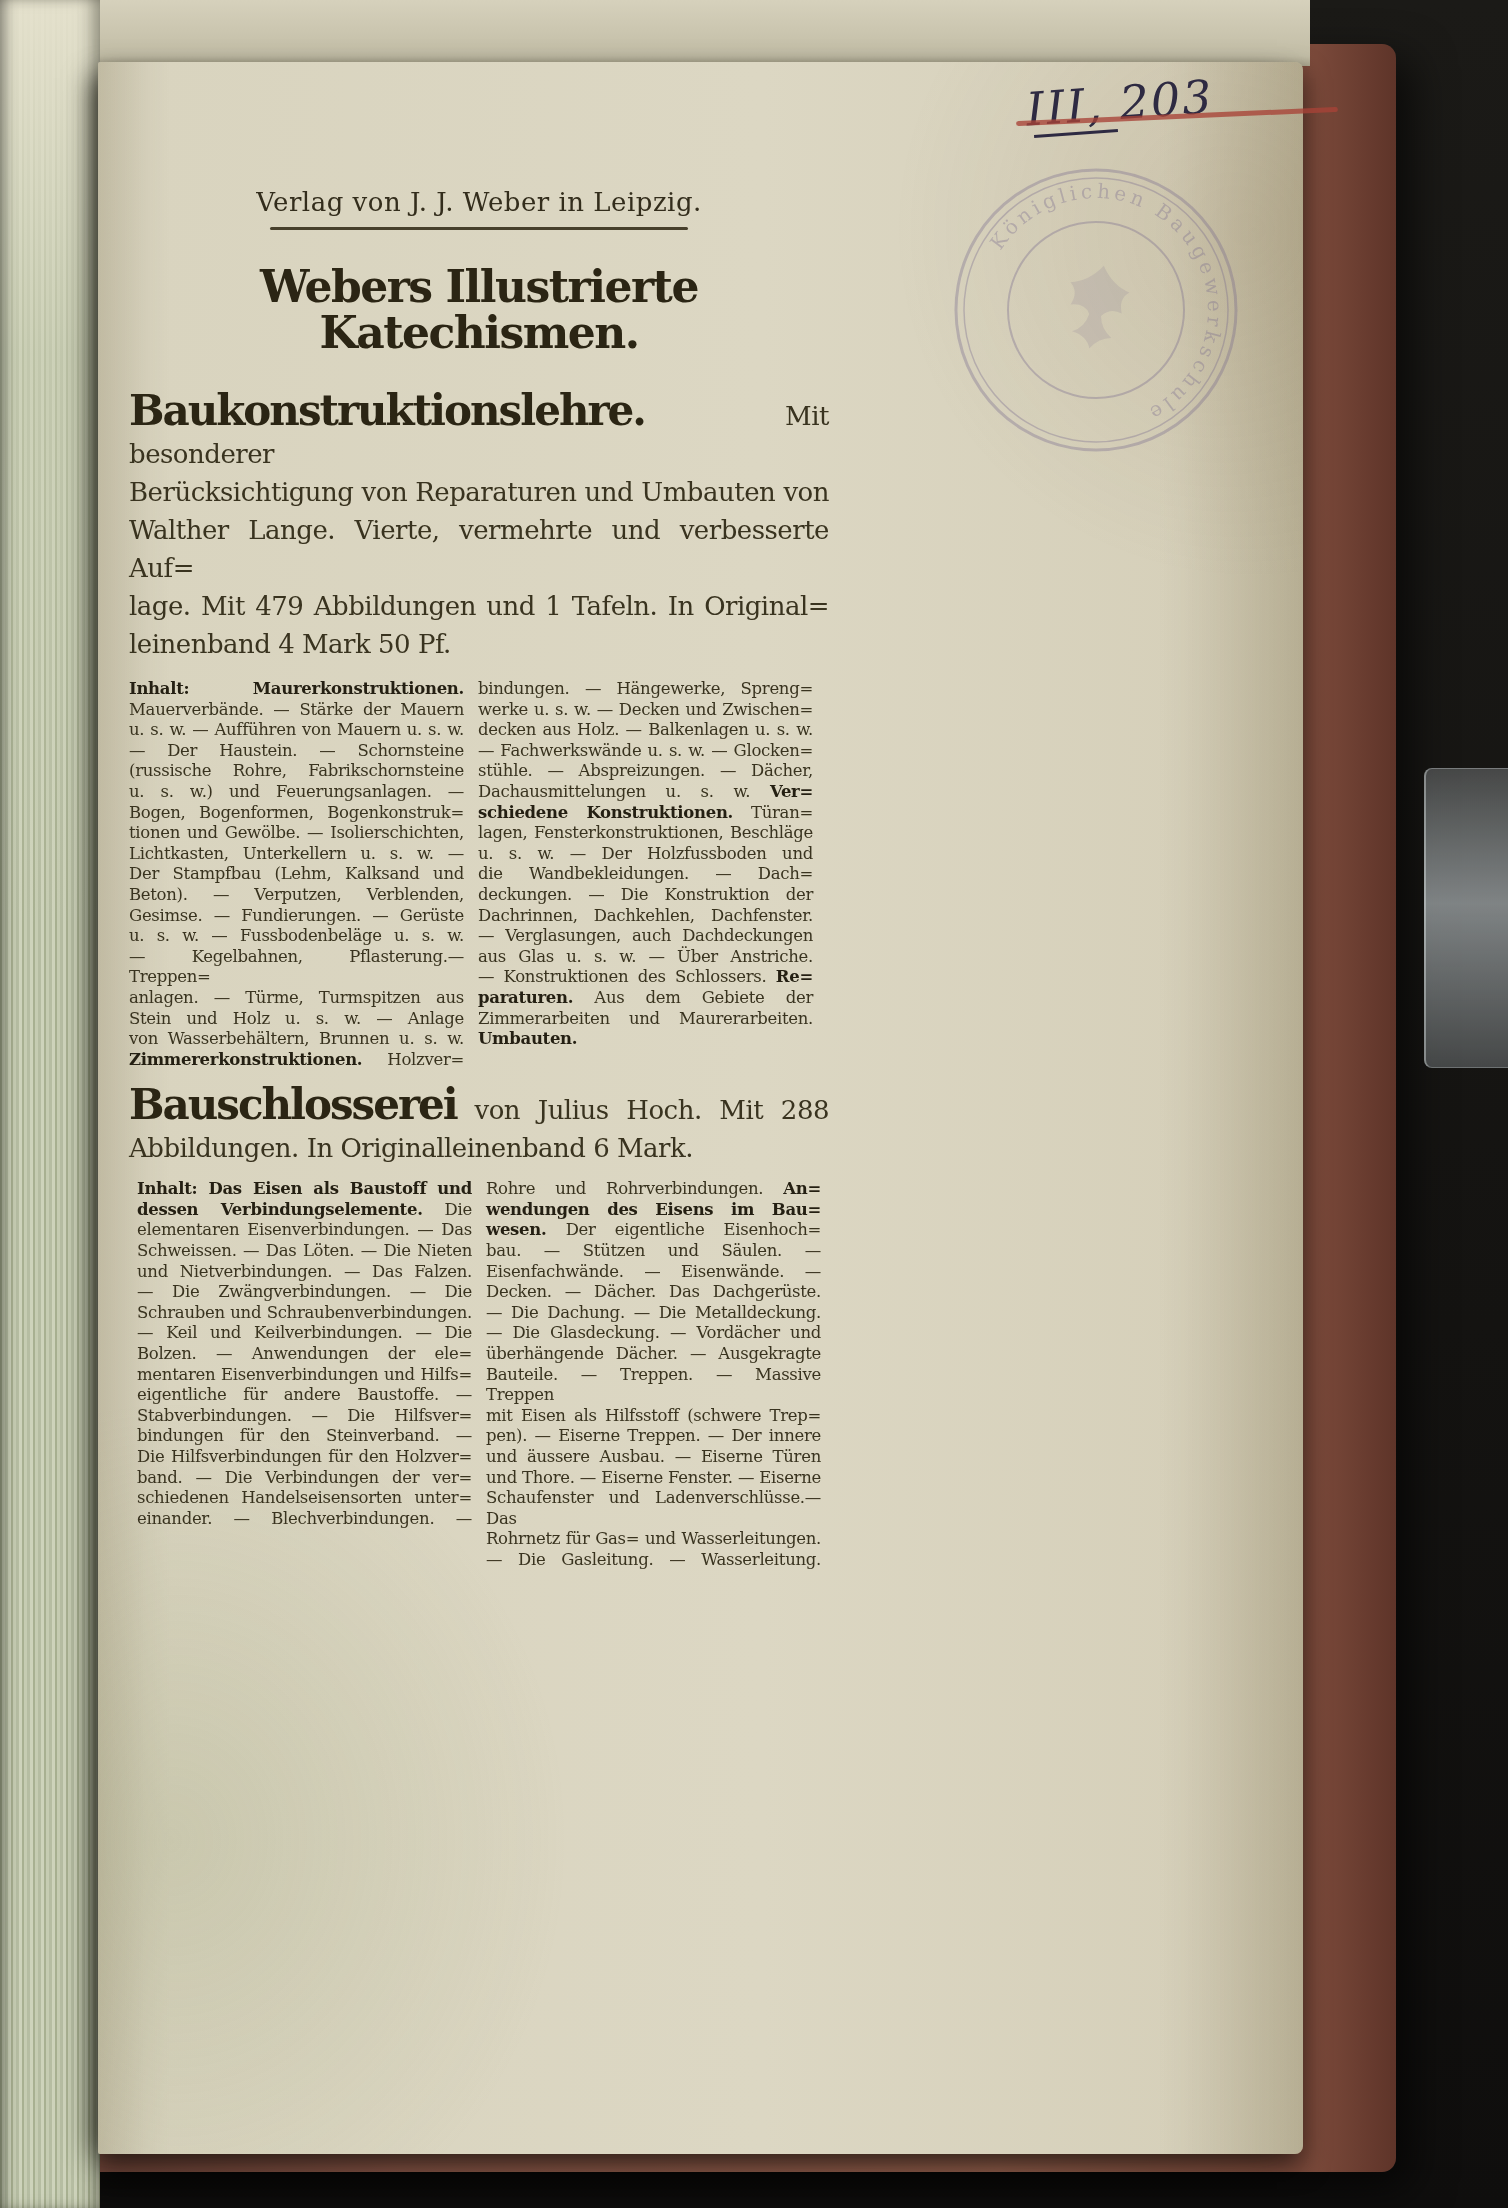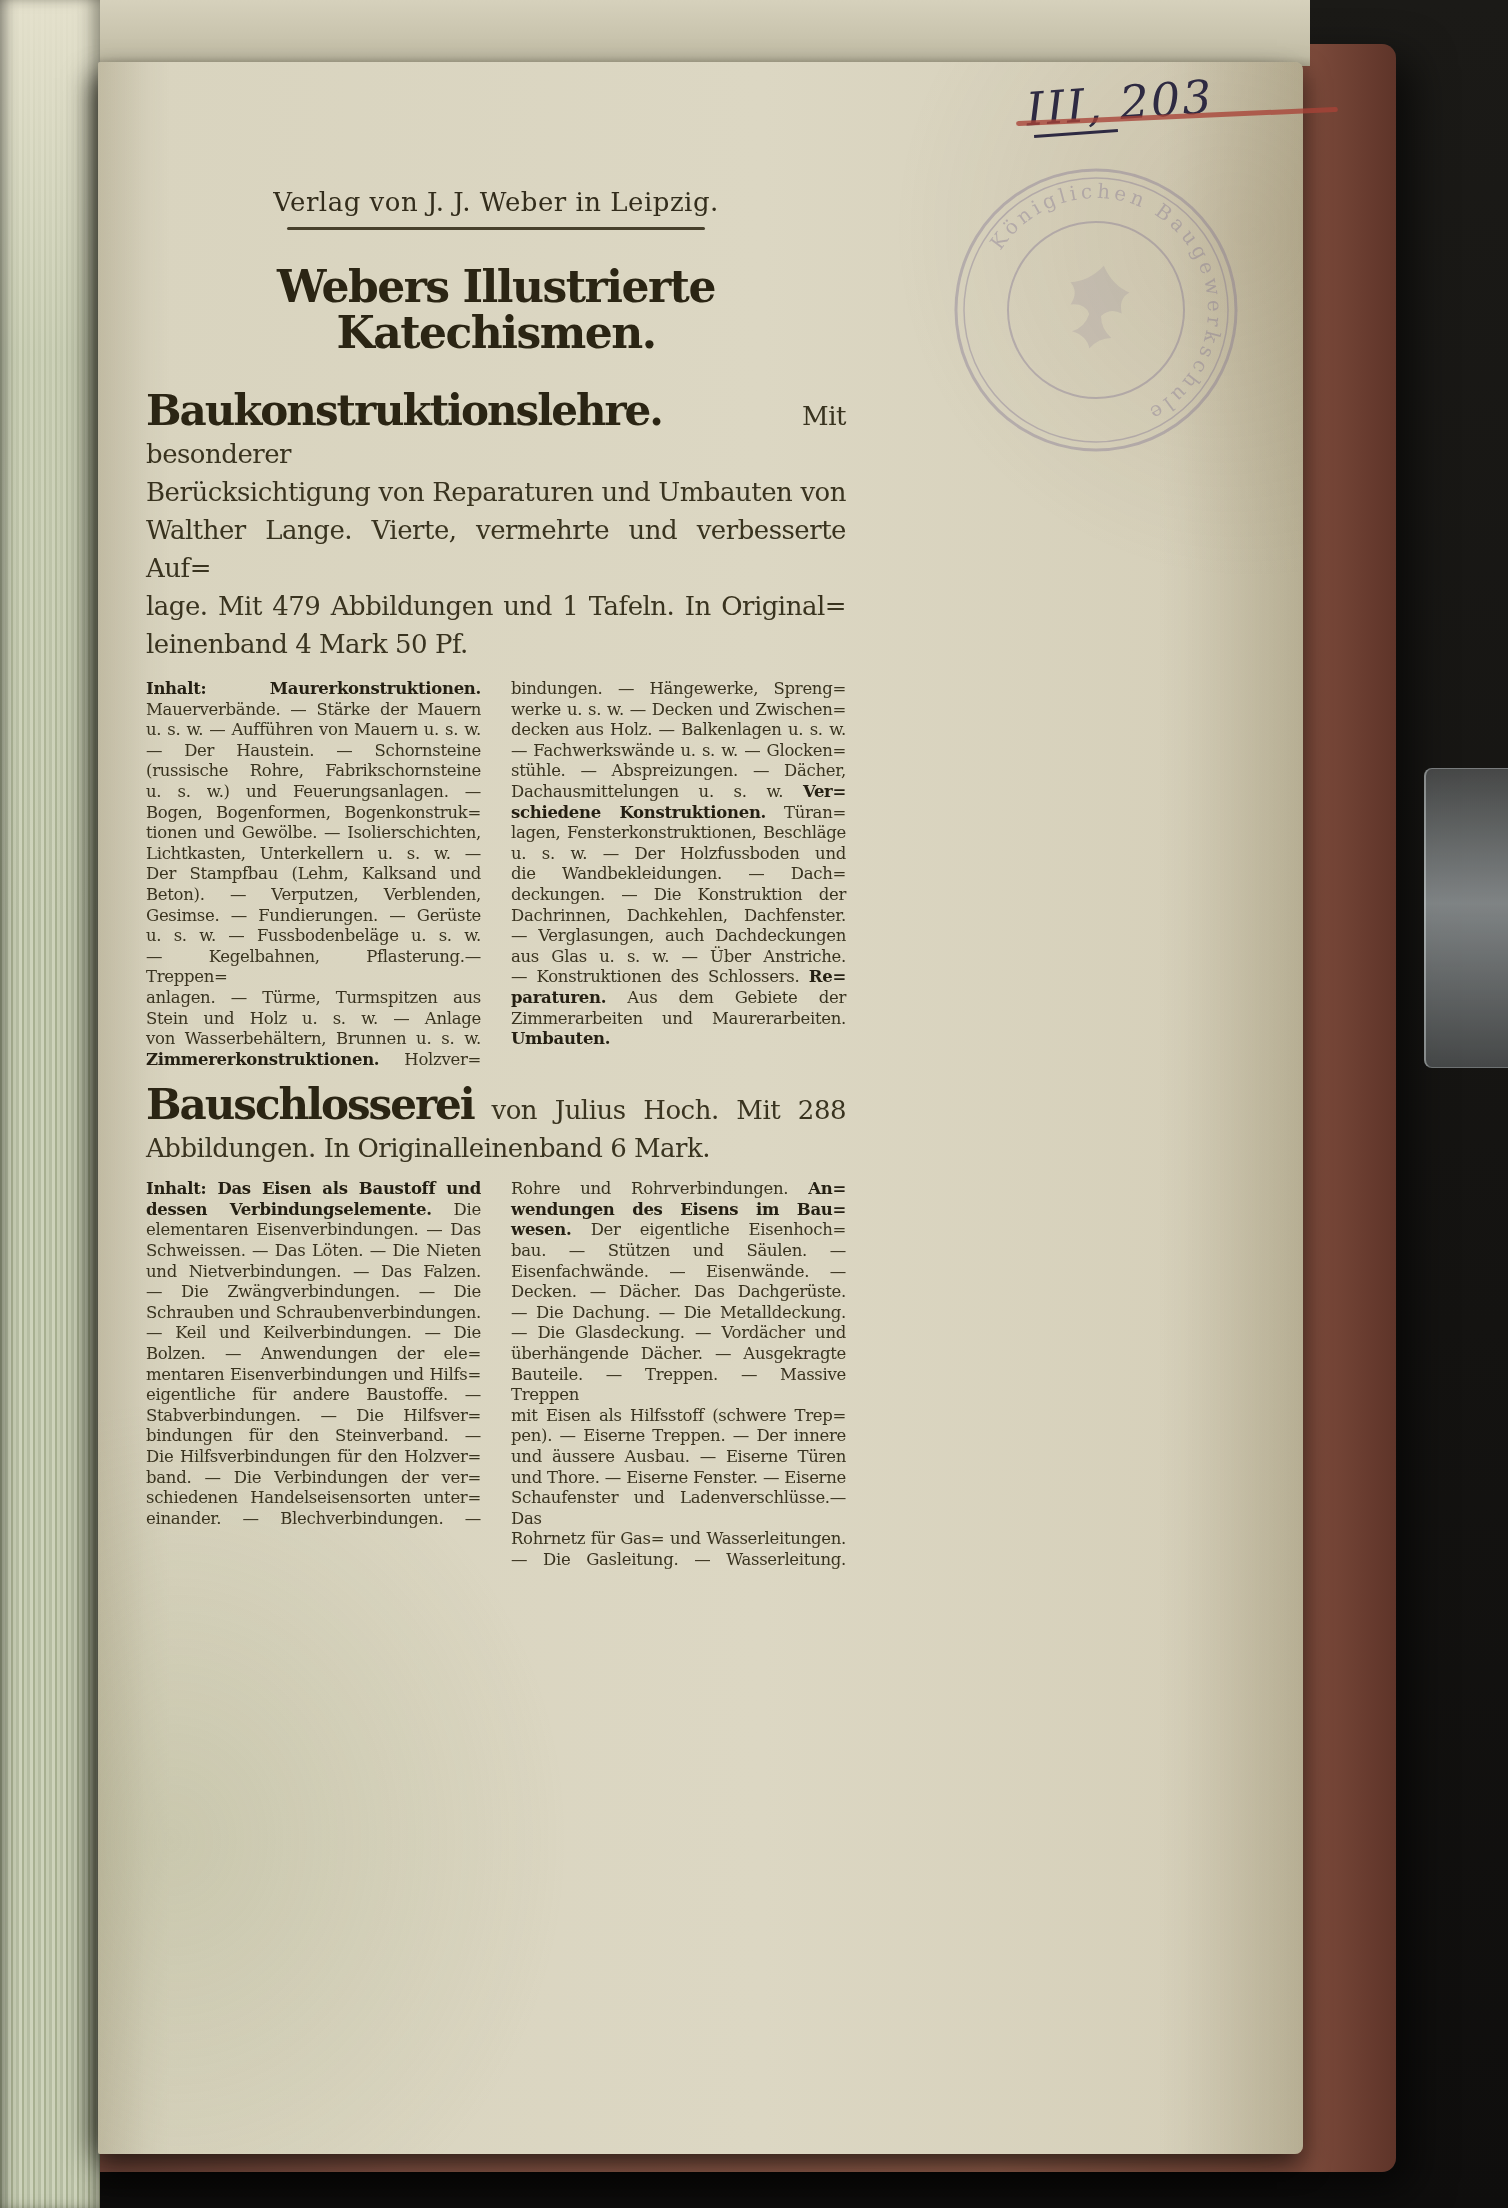--- a/index.html
+++ b/index.html
@@ -56,33 +56,33 @@
   .redline {
     position:absolute; left:918px; top:52px; width:322px; height:5px; border-radius:3px;
     background:rgba(168,67,55,.78); transform:rotate(-2.5deg); z-index:3;
   }
   .stamp {
     position:absolute; left:848px; top:98px; width:300px; height:300px;
     color:#70628a; opacity:.32; transform:rotate(10deg); z-index:2;
   }
 
   
-  .text-block { position:absolute; left:48px; top:125px; width:700px; color:#39331f; z-index:1; }
+  .text-block { position:absolute; left:31px; top:125px; width:700px; color:#39331f; z-index:1; }
   .publisher { font-size:26px; line-height:30px; text-align:center; letter-spacing:.5px; color:#332d1c; }
   .rule { width:418px; height:3px; background:#47402c; margin:10px auto 0; border-radius:2px; }
   .series-title {
     font-size:44px; line-height:46px; font-weight:bold; text-align:center;
     letter-spacing:-1.5px; margin-top:34px; color:#2b2514;
   }
   .intro { margin-top:36px; font-size:26px; line-height:38px; letter-spacing:-.5px; }
   .intro2 { margin-top:16px; }
   .tline { display:block; text-align:justify; text-align-last:justify; }
   .tline.endline { text-align-last:left; }
   .h1 { font-size:42px; font-weight:bold; letter-spacing:-2px; color:#2b2514; }
-  .inhalt { margin-top:16px; display:flex; gap:30px; font-size:16.5px; line-height:20.6px; letter-spacing:-.3px; }
+  .inhalt { margin-top:16px; display:flex; gap:14px; font-size:16.5px; line-height:20.6px; letter-spacing:-.3px; }
   .inhalt2 { margin-top:12px;justify-content:center; }
   .col { width:335px; }
   .b { font-weight:bold; color:#241f12; }
 
   
   .plastic {
     position:absolute; left:1424px; top:768px; width:84px; height:300px; z-index:10;
     border-radius:8px 0 0 8px;
     background:linear-gradient(180deg,rgba(195,203,207,.28) 0%,rgba(214,223,227,.55) 45%,rgba(182,192,197,.30) 100%);
     border-left:2px solid rgba(240,246,248,.38);

